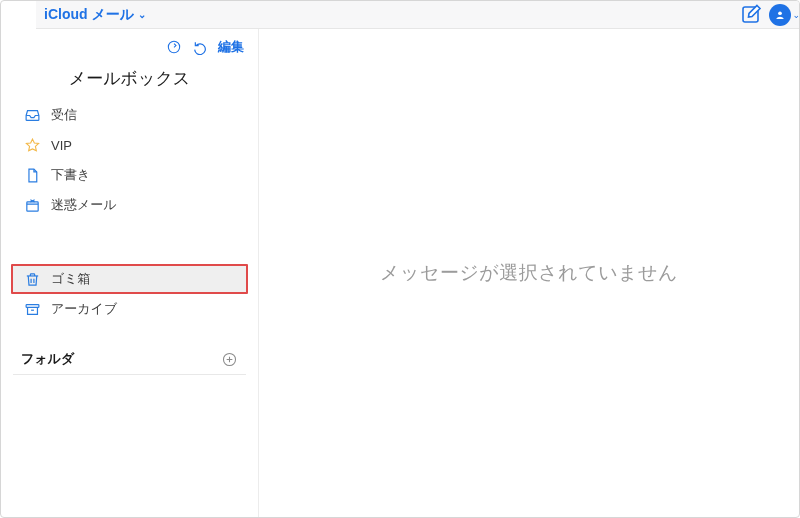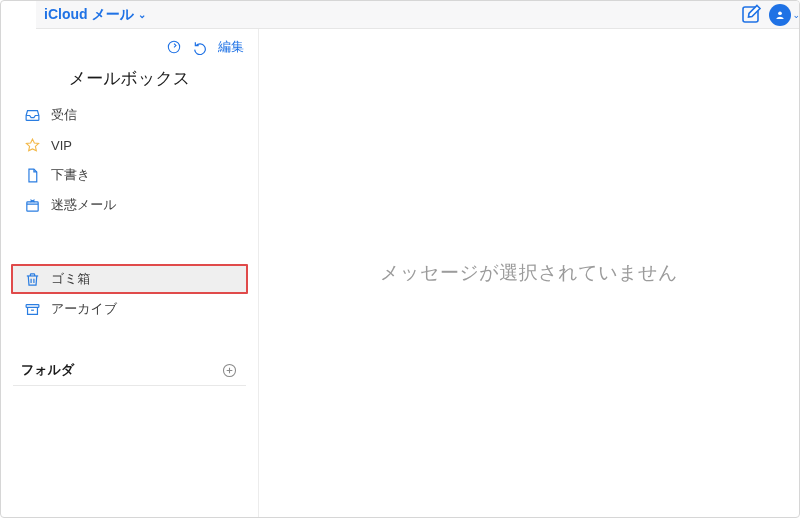--- a/index.html
+++ b/index.html
@@ -11,31 +11,31 @@
   .app-title .chev { margin-left: 4px; font-size: 10px; color: #1f72e5; }
   .topbar .spacer { flex: 1; }
   .topbar .iconbtn { width: 24px; height: 24px; display: flex; align-items: center; justify-content: center; color: #1f72e5; cursor: pointer; }
   .topbar .avatar { width: 22px; height: 22px; border-radius: 50%; background: #1f72e5; display: flex; align-items: center; justify-content: center; margin-left: 6px; cursor: pointer; position: relative; }
   .topbar .avatar svg { width: 14px; height: 14px; }
   .topbar .avatar .chev2 { position: absolute; right: -9px; top: 6px; font-size: 9px; color: #1f72e5; }
   
   .body { flex: 1; display: flex; min-height: 0; }
   .sidebar { width: 258px; border-right: 1px solid #ececec; display: flex; flex-direction: column; padding-top: 4px; }
   .sidebar-tools { height: 28px; display: flex; align-items: center; justify-content: flex-end; padding-right: 14px; gap: 10px; }
-  .sidebar-tools .tool { color: #1f72e5; font-size: 13px; cursor: pointer; display: flex; align-items: center; }
+  .sidebar-tools .tool { color: #1f72e5; font-size: 13px; cursor: pointer; display: flex; align-items: center; font-weight: bold; }
   .sidebar-tools svg { width: 16px; height: 16px; }
   .section-title { font-size: 17px; font-weight: 400; color: #1a1a1a; padding: 6px 18px 10px 18px; text-align: center; }
   .list { display: flex; flex-direction: column; padding: 0 10px; }
   .item { height: 30px; display: flex; align-items: center; padding: 0 10px; font-size: 13px; color: #3b3b3b; cursor: pointer; border: 2px solid transparent; border-radius: 1px; }
   .item .ic { width: 18px; height: 18px; display: flex; align-items: center; justify-content: center; margin-right: 10px; }
   .item.star .ic { color: #f3b94a; }
   .item .ic svg { width: 17px; height: 17px; }
   .item .ic { color: #2a7de1; }
   .item.highlight { background: #efefef; border: 2px solid #e04a4a; margin-top: 44px; }
-  .folders { margin-top: 31px; padding: 0 12px; }
+  .folders { margin-top: 20px; padding: 0 12px; }
   .folders-row { display: flex; align-items: center; justify-content: space-between; padding: 6px 8px; border-bottom: 1px solid #e8e8e8; }
   .folders-row .lbl { font-size: 13px; font-weight: 600; color: #1a1a1a; }
   .folders-row .add { color: #8a8a8a; cursor: pointer; display:flex; }
   .folders-row .add svg { width: 17px; height: 17px; }
   .content { flex: 1; display: flex; align-items: center; justify-content: center; }
   .empty { color: #9b9b9b; font-size: 19px; letter-spacing: 0.5px; }
 </style>
 </head>
 <body>
 

